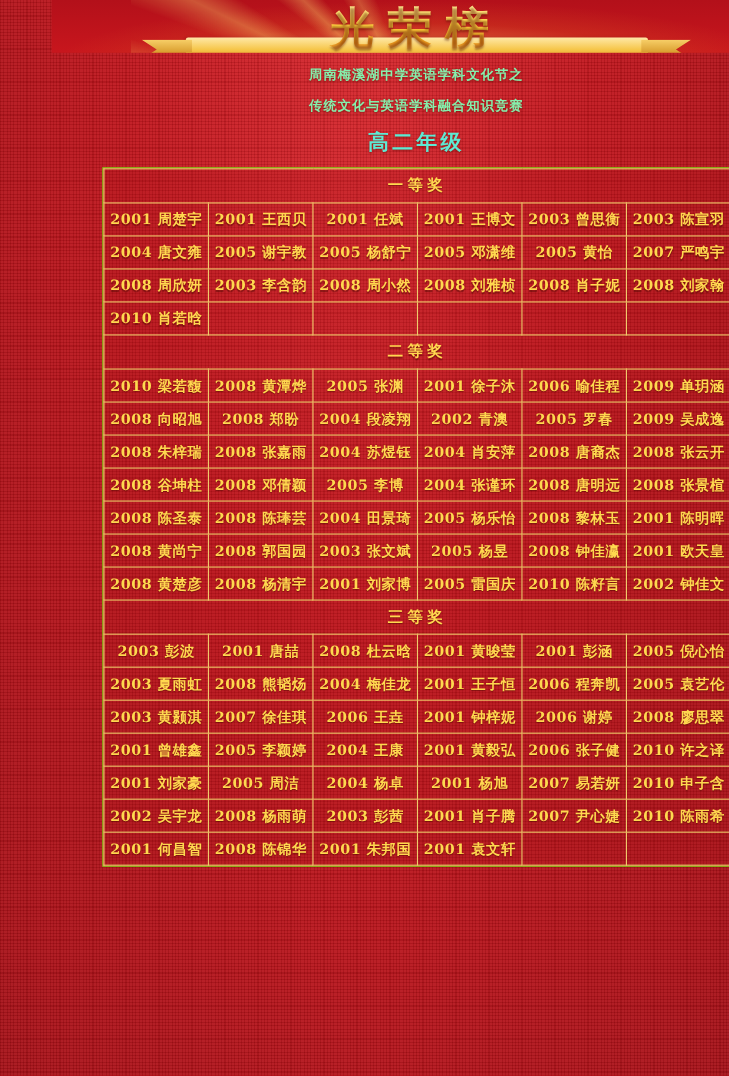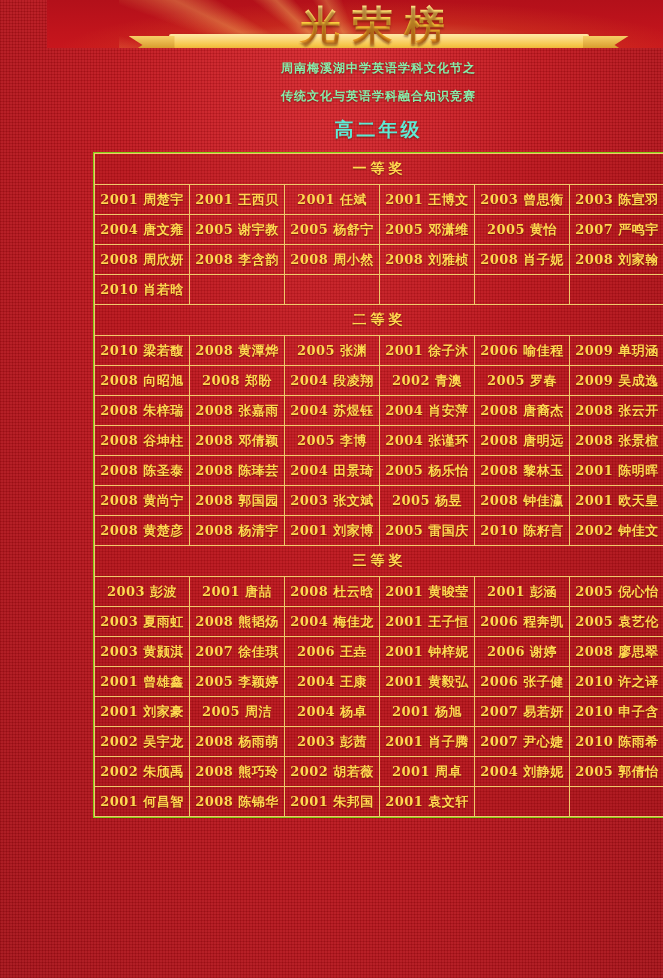--- a/index.html
+++ b/index.html
@@ -150,21 +150,21 @@
           <tr>
             <td>2004 唐文雍</td>
             <td>2005 谢宇教</td>
             <td>2005 杨舒宁</td>
             <td>2005 邓潇维</td>
             <td>2005 黄怡</td>
             <td>2007 严鸣宇</td>
           </tr>
           <tr>
             <td>2008 周欣妍</td>
-            <td>2008 李含韵</td>
+            <td>2003 李含韵</td>
             <td>2008 周小然</td>
             <td>2008 刘雅桢</td>
             <td>2008 肖子妮</td>
             <td>2008 刘家翰</td>
           </tr>
           <tr>
             <td>2010 肖若晗</td>
             <td class="empty"></td>
             <td class="empty"></td>
             <td class="empty"></td>
@@ -275,28 +275,20 @@
           </tr>
           <tr>
             <td>2002 吴宇龙</td>
             <td>2008 杨雨萌</td>
             <td>2003 彭茜</td>
             <td>2001 肖子腾</td>
             <td>2007 尹心婕</td>
             <td>2010 陈雨希</td>
           </tr>
           <tr>
-            <td>2002 朱颀禹</td>
-            <td>2008 熊巧玲</td>
-            <td>2002 胡若薇</td>
-            <td>2001 周卓</td>
-            <td>2004 刘静妮</td>
-            <td>2005 郭倩怡</td>
-          </tr>
-          <tr>
             <td>2001 何昌智</td>
             <td>2008 陈锦华</td>
             <td>2001 朱邦国</td>
             <td>2001 袁文轩</td>
             <td class="empty"></td>
             <td class="empty"></td>
           </tr>
         </tbody>
     </table>
   </div>

